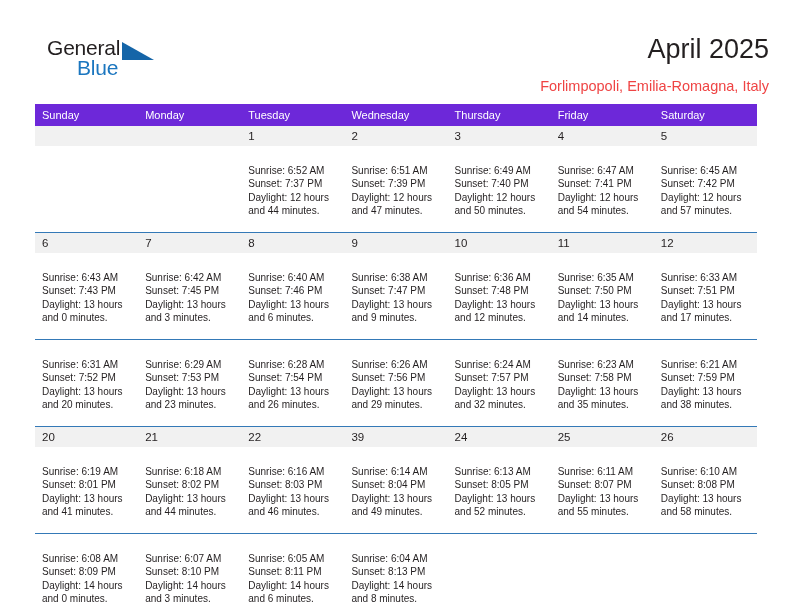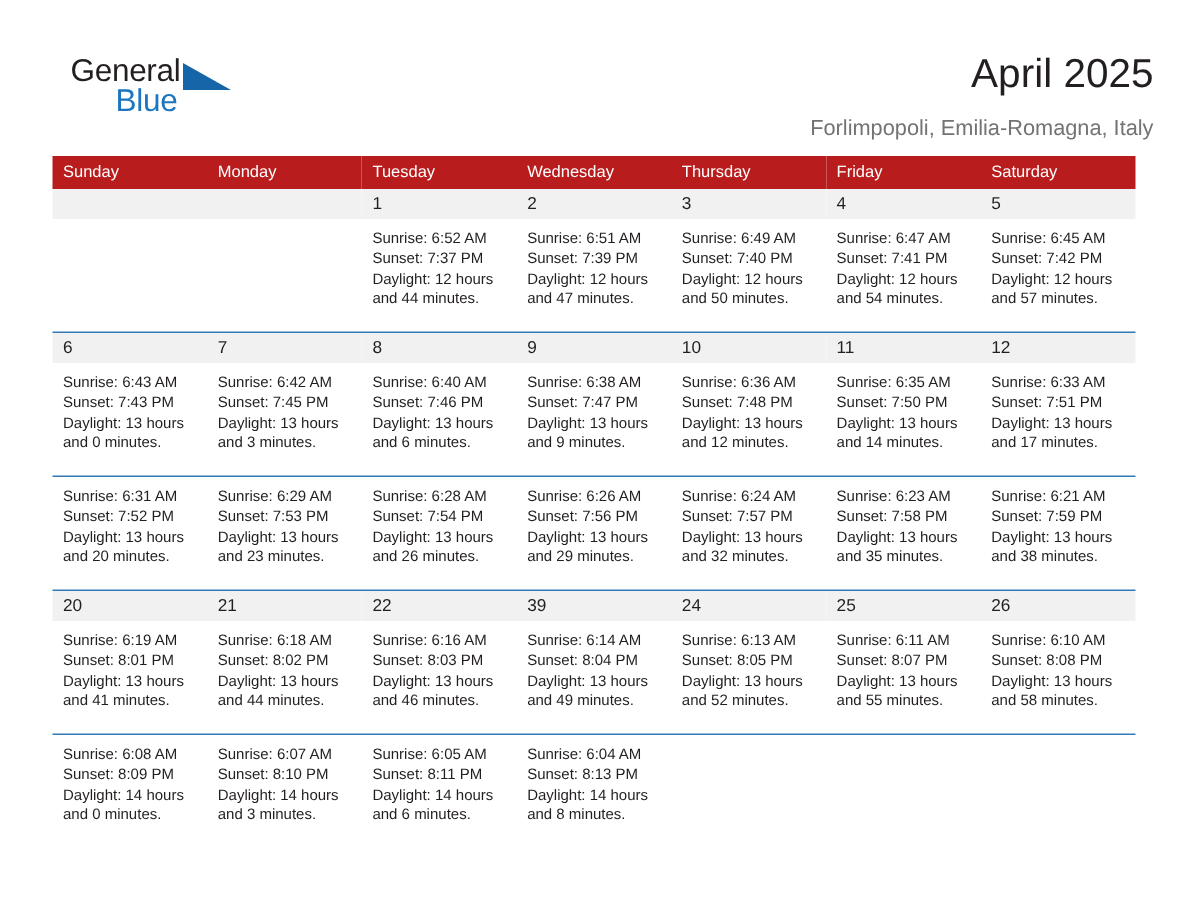--- a/index.html
+++ b/index.html
@@ -74,39 +74,39 @@
     text-align: right;
     white-space: nowrap;
     line-height: 32px;
     margin-left: 18px;
   }
   .subtitle {
     position: absolute;
     right: 35px;
     top: 78px;
     font-size: 14.5px;
-    color: #737373;
+    color: #ef4444;
     text-align: center;
     white-space: nowrap;
     line-height: 17px;
   }
 
   
   .calendar {
     position: absolute;
     left: 35px;
     top: 104px;
     width: 722px;
     border-collapse: collapse;
     table-layout: fixed;
   }
   .calendar col { width: 103.14px; }
 
   .calendar thead th {
-    background: #b91c1c;
+    background: #6d28d9;
     color: #ffffff;
     font-size: 11px;
     font-weight: normal;
     text-align: left;
     padding: 5px 0 5px 7px;
     height: 12px;
     vertical-align: middle;
     border: none;
   }
 
@@ -118,21 +118,21 @@
     padding: 4px 0 3px 7px;
     vertical-align: top;
     border: none;
     height: 13px;
   }
   .body-row td {
     background: #ffffff;
     font-size: 10px;
     color: #231f20;
     text-align: left;
-    padding: 7px 6px 10px 7px;
+    padding: 18px 6px 10px 7px;
     vertical-align: top;
     border: none;
     line-height: 13.3px;
     height: 58px;
   }
   .week-sep td {
     padding: 0;
     height: 1px;
     line-height: 0;
     font-size: 0;

